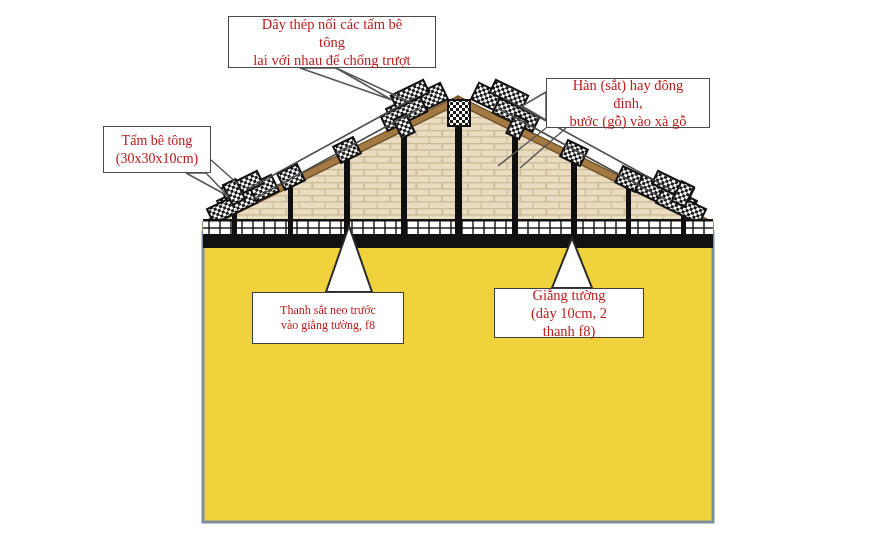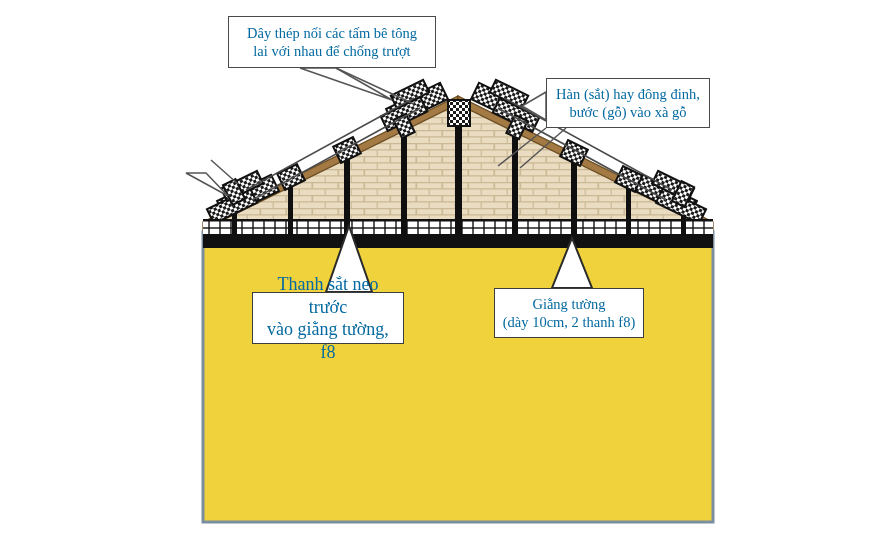--- a/index.html
+++ b/index.html
@@ -21,49 +21,49 @@
   #diagram-svg {
     position: absolute;
     left: 0; top: 0;
   }
   
   .callout {
     position: absolute;
     box-sizing: border-box;
     background: #ffffff;
     border: 1.6px solid #4a4a4a;
-    color: #0369a1;
+    color: #b91c1c;
     text-align: center;
     line-height: 1.25;
     white-space: pre-line;
     display: flex;
     align-items: center;
     justify-content: center;
-    padding: 3px 6px;
+    padding: 3px 22px;
     z-index: 40;
   }
   #callout-wire {
     left: 228px; top: 16px;
     width: 208px; height: 52px;
     font-size: 14.5px;
   }
   #callout-weld {
     left: 546px; top: 78px;
     width: 164px; height: 50px;
     font-size: 14.5px;
   }
   #callout-slab {
     left: 103px; top: 126px;
     width: 108px; height: 47px;
     font-size: 14px;
   }
   #callout-anchor {
     left: 252px; top: 292px;
     width: 152px; height: 52px;
-    font-size: 18px;
+    font-size: 12px;
     border-color: #3d3d3d;
   }
   #callout-beam {
     left: 494px; top: 288px;
     width: 150px; height: 50px;
     font-size: 14.5px;
     border-color: #3d3d3d;
   }
 </style>
 </head>
@@ -256,20 +256,22 @@
       <polygon points="572,238 592,288 552,288" fill="#ffffff" stroke="#2b2b2b" stroke-width="2"></polygon>
     </g>
   </svg>
 
   <div class="callout" id="callout-wire">Dây thép nối các tấm bê tông
 lai với nhau để chống trượt</div>
 
   <div class="callout" id="callout-weld">Hàn (sắt) hay đông đinh,
 bước (gỗ) vào xà gỗ</div>
 
+  <div class="callout" id="callout-slab">Tấm bê tông
+(30x30x10cm)</div>
 
   <div class="callout" id="callout-anchor">Thanh sắt neo trước
 vào giằng tường, f8</div>
 
   <div class="callout" id="callout-beam">Giằng tường
 (dày 10cm, 2 thanh f8)</div>
 
 </div>
 
 </body></html>

